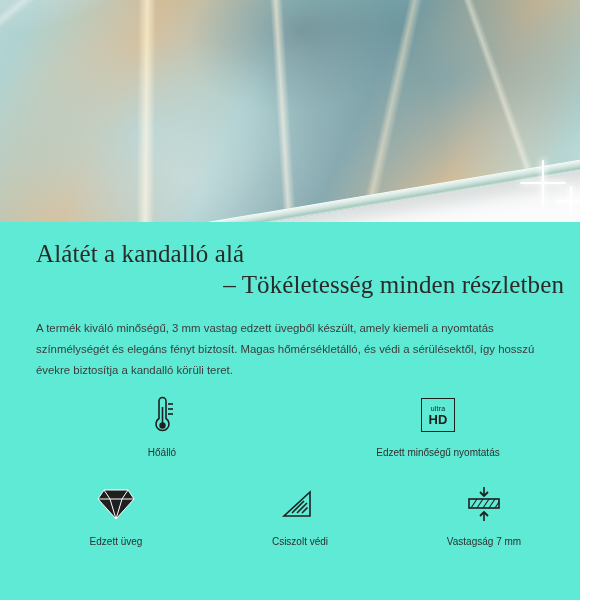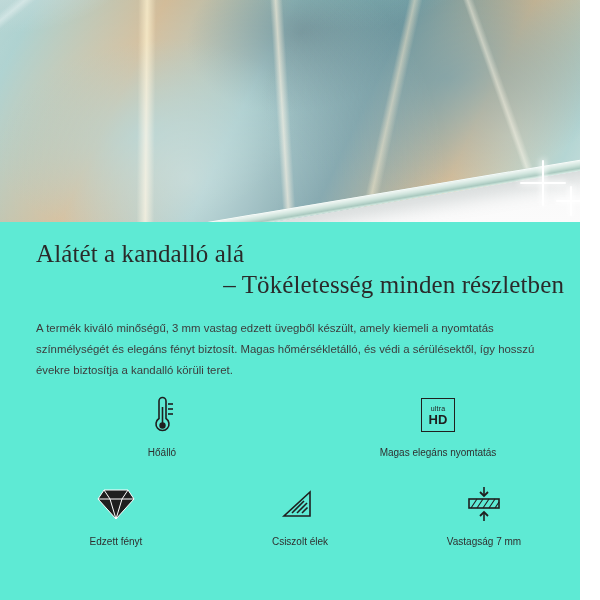--- a/index.html
+++ b/index.html
@@ -232,48 +232,48 @@
         <div class="feature-label">Hőálló</div>
       </div>
 
       <div class="feature">
         <div class="feature-icon">
           <div class="ultrahd">
             <span class="u1">ultra</span>
             <span class="u2">HD</span>
           </div>
         </div>
-        <div class="feature-label">Magas elegáns nyomtatás</div>
+        <div class="feature-label">Edzett minőségű nyomtatás</div>
       </div>
 
 
     </div>
 
     <div class="feature-row row-2">
 
       <div class="feature">
         <div class="feature-icon">
           <svg width="40" height="36" viewBox="0 0 40 36" fill="#1f1f1f" stroke="#ffffff" stroke-width="1">
             <path d="M8 4 H32 L38 13 L20 33 L2 13 Z"></path>
             <path d="M2 13 H38 M8 4 L14 13 L20 33 M32 4 L26 13 L20 33" stroke="#ffffff" stroke-width="1" fill="none"></path>
           </svg>
         </div>
-        <div class="feature-label">Edzett fényt</div>
+        <div class="feature-label">Edzett üveg</div>
       </div>
 
       <div class="feature">
         <div class="feature-icon">
           <svg width="40" height="36" viewBox="0 0 40 36" fill="none" stroke="#1f1f1f" stroke-width="1.6">
             <path d="M4 30 L30 30 L30 6 Z"></path>
             <line x1="12" y1="27" x2="24" y2="15"></line>
             <line x1="17" y1="27" x2="27" y2="17"></line>
             <line x1="22" y1="27" x2="27.5" y2="21.5"></line>
           </svg>
         </div>
-        <div class="feature-label">Csiszolt élek</div>
+        <div class="feature-label">Csiszolt védi</div>
       </div>
 
       <div class="feature">
         <div class="feature-icon">
           <svg width="42" height="40" viewBox="0 0 42 40" fill="none" stroke="#1f1f1f" stroke-width="1.6">
             <line x1="21" y1="3" x2="21" y2="11"></line>
             <polyline points="17,8 21,12 25,8" stroke-width="1.8"></polyline>
             <rect x="6" y="15" width="30" height="9" fill="none"></rect>
             <path d="M8 24 L14 15 M14 24 L20 15 M20 24 L26 15 M26 24 L32 15 M32 24 L36 18" stroke-width="1.1"></path>
             <line x1="21" y1="37" x2="21" y2="29"></line>

